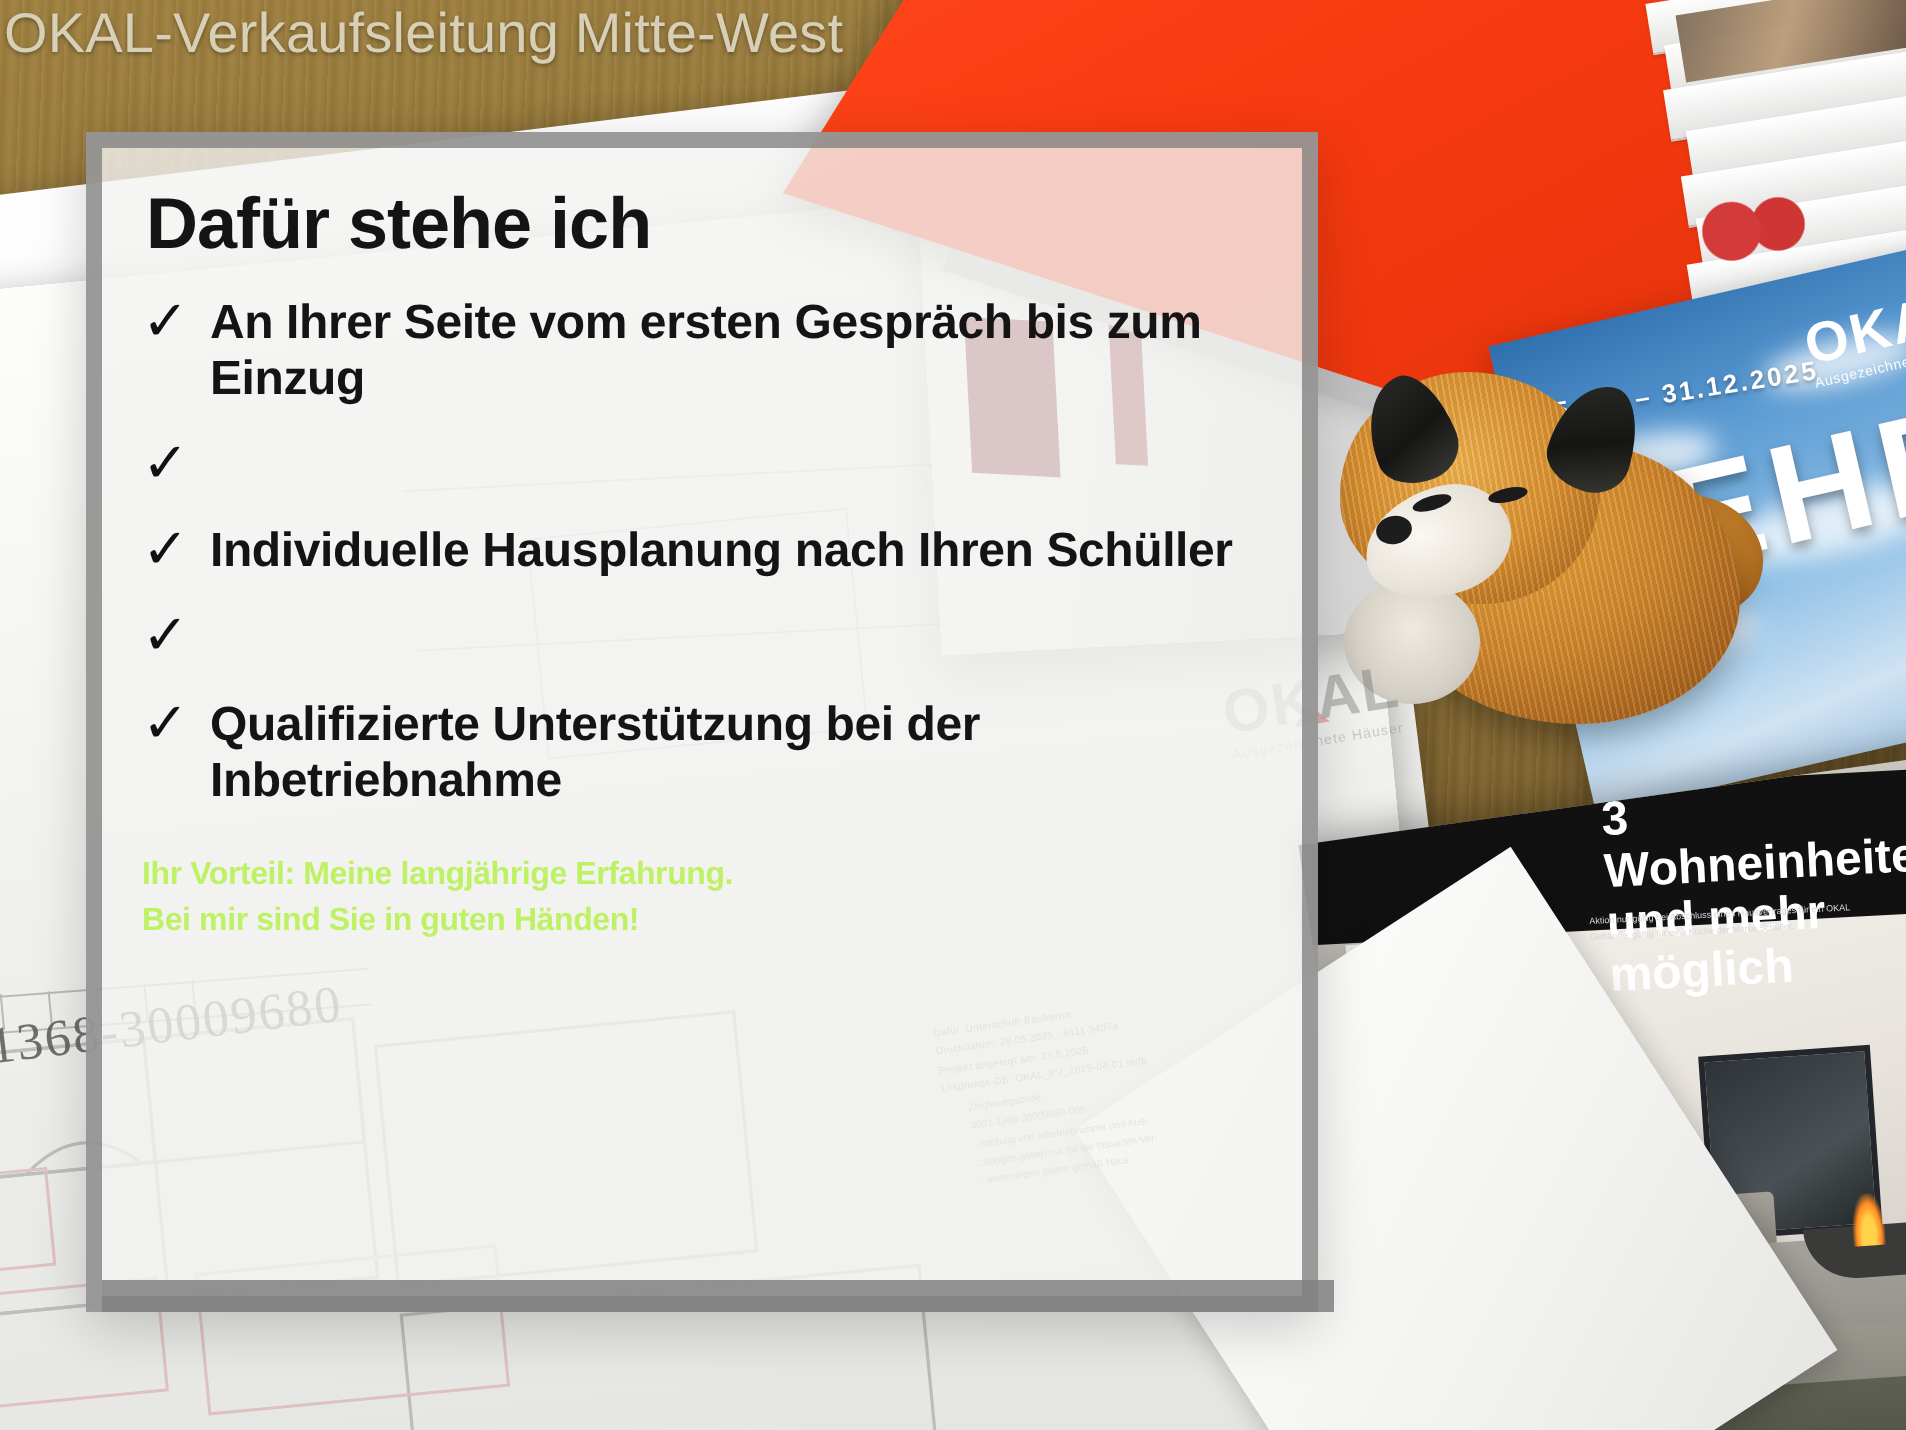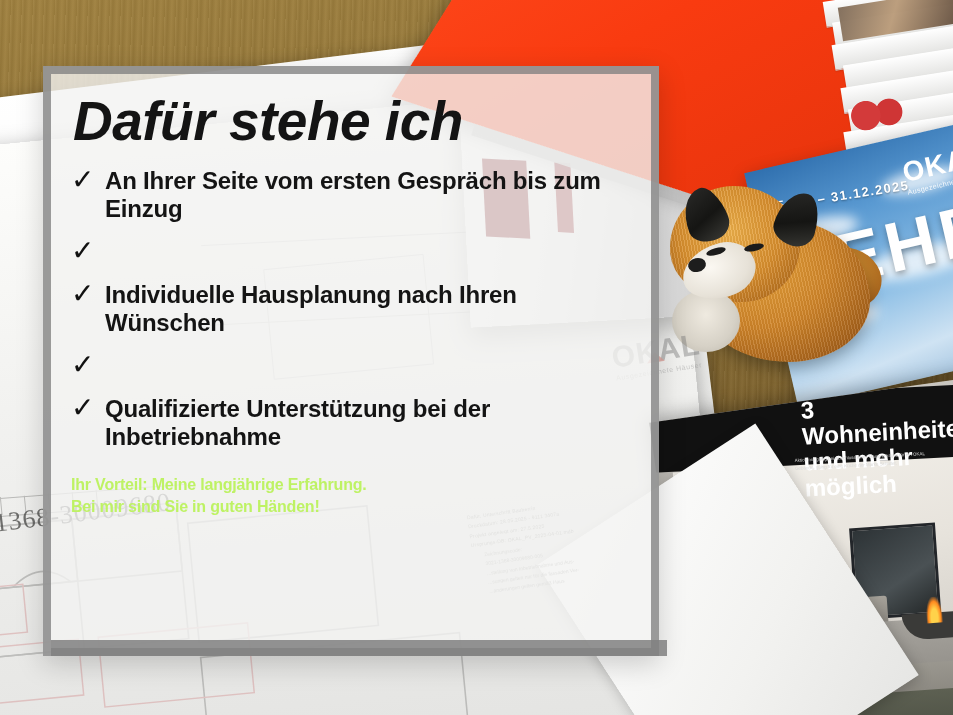--- a/index.html
+++ b/index.html
@@ -401,27 +401,26 @@
     position: absolute;
     left: 43px; top: 66px;
     width: 616px; height: 590px;
     background: rgba(243,243,241,.80);
     border: 8px solid rgba(128,128,128,.78);
     box-shadow: 0 8px 26px rgba(0,0,0,.18);
     padding: 14px 22px 0 16px;
   }
 
   .card-title {
-    font-size: 55px;
+    font-size: 36px;
     font-weight: 700;
     color: #141414;
     line-height: 1.0;
     letter-spacing: -.5px;
     margin: 6px 0 18px 6px;
-    font-style: italic;
   }
 
   .check-list { list-style: none; }
   .check-item {
     display: flex;
     align-items: flex-start;
     margin-bottom: 14px;
   }
   .check-mark {
     flex: 0 0 auto;
@@ -614,36 +613,37 @@
   <div class="plan-meta">Dafür, Unterschrift Bauherrin
 Druckdatum: 28.05.2025 - 9111 3407a
 Projekt angelegt am: 27.5.2025
 Ursprungs-DB: OKAL_PV_2025-04-01.mdb</div>
   <div class="plan-meta-2">Zeichnungscode:
 3021-1368-30009680-005
 ...stellung von Inbetriebnahme und Aus-
 ...sungen gelten nur für die fassaden Ver-
 ...änderungen gelten gemäß Haus</div>
 
+  <div class="header-label">OKAL-Verkaufsleitung Mitte-West</div>
 
   <div class="card">
 
     <div class="card-title">Dafür stehe ich</div>
 
     <ul class="check-list">
       <li class="check-item">
         <span class="check-mark">✓</span>
         <span class="check-text">An Ihrer Seite vom ersten Gespräch bis zum Einzug</span>
       </li>
       <li class="check-item">
         <span class="check-mark">✓</span>
       </li>
       <li class="check-item">
         <span class="check-mark">✓</span>
-        <span class="check-text">Individuelle Hausplanung nach Ihren Wünschen</span>
+        <span class="check-text">Individuelle Hausplanung nach Ihren Schüller</span>
       </li>
       <li class="check-item">
         <span class="check-mark">✓</span>
       </li>
       <li class="check-item">
         <span class="check-mark">✓</span>
         <span class="check-text">Qualifizierte Unterstützung bei der Inbetriebnahme</span>
       </li>
     </ul>
 

